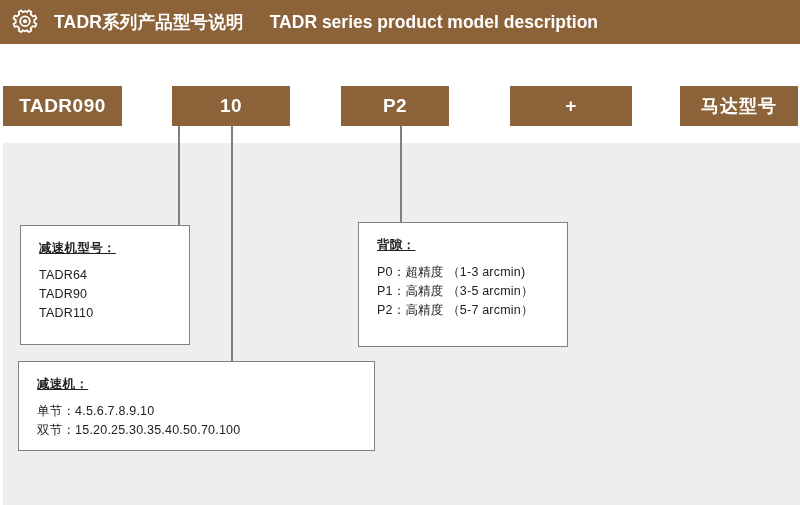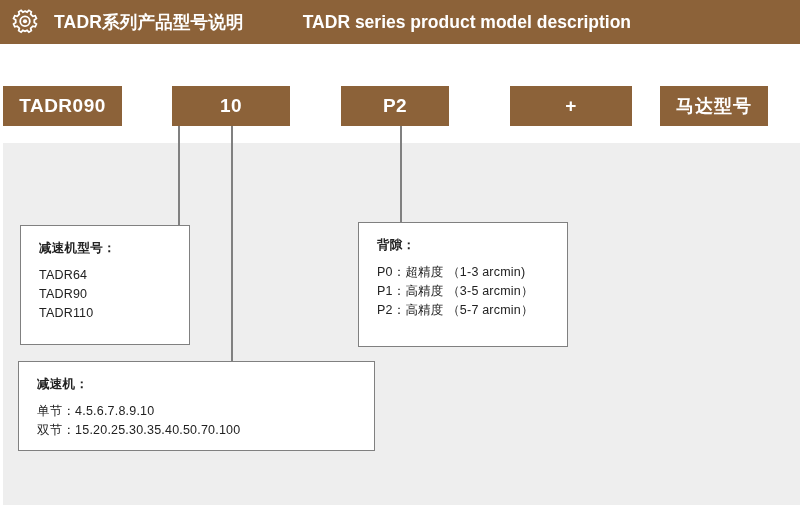--- a/index.html
+++ b/index.html
@@ -31,21 +31,20 @@
   .gear-icon {
     width: 30px;
     height: 30px;
     flex: 0 0 30px;
     margin-right: 14px;
   }
   .header-titles {
     display: flex;
     align-items: baseline;
     color: #ffffff;
-    gap: 33px;
   }
   .title-cn {
     font-size: 17.5px;
     font-weight: bold;
     letter-spacing: 0.2px;
     white-space: nowrap;
   }
   .title-en {
     font-size: 17.5px;
     font-weight: bold;
@@ -84,21 +83,21 @@
     font-weight: bold;
     box-sizing: border-box;
     letter-spacing: 0.5px;
   }
   .code-box.cjk { font-size: 18px; letter-spacing: 1px; }
 
   #box-model    { left: 3px;   top: 86px; width: 119px; text-align: center; }
   #box-ratio    { left: 172px; top: 86px; width: 118px; }
   #box-backlash { left: 341px; top: 86px; width: 108px; }
   #box-plus     { left: 510px; top: 86px; width: 122px; }
-  #box-motor    { left: 660px; top: 86px; width: 108px; }
+  #box-motor    { left: 680px; top: 86px; width: 118px; }
 
   
   .connector {
     position: absolute;
     width: 2px;
     background: #808080;
   }
   #line-model    { left: 178px; top: 126px; height: 99px; }
   #line-ratio    { left: 231px; top: 126px; height: 235px; }
   #line-backlash { left: 400px; top: 126px; height: 96px; }
@@ -110,20 +109,21 @@
     border: 1.5px solid #808080;
     box-sizing: border-box;
     padding: 14px 0 10px 18px;
   }
   .info-title {
     font-size: 12.5px;
     font-weight: bold;
     color: #222222;
     margin-bottom: 9px;
     letter-spacing: 0.3px;
+    text-decoration: underline;
   }
   .info-line {
     font-size: 12.5px;
     color: #222222;
     line-height: 19px;
     white-space: nowrap;
     letter-spacing: 0.2px;
   }
 
   #info-model    { left: 20px;  top: 225px; width: 170px; height: 120px; }

